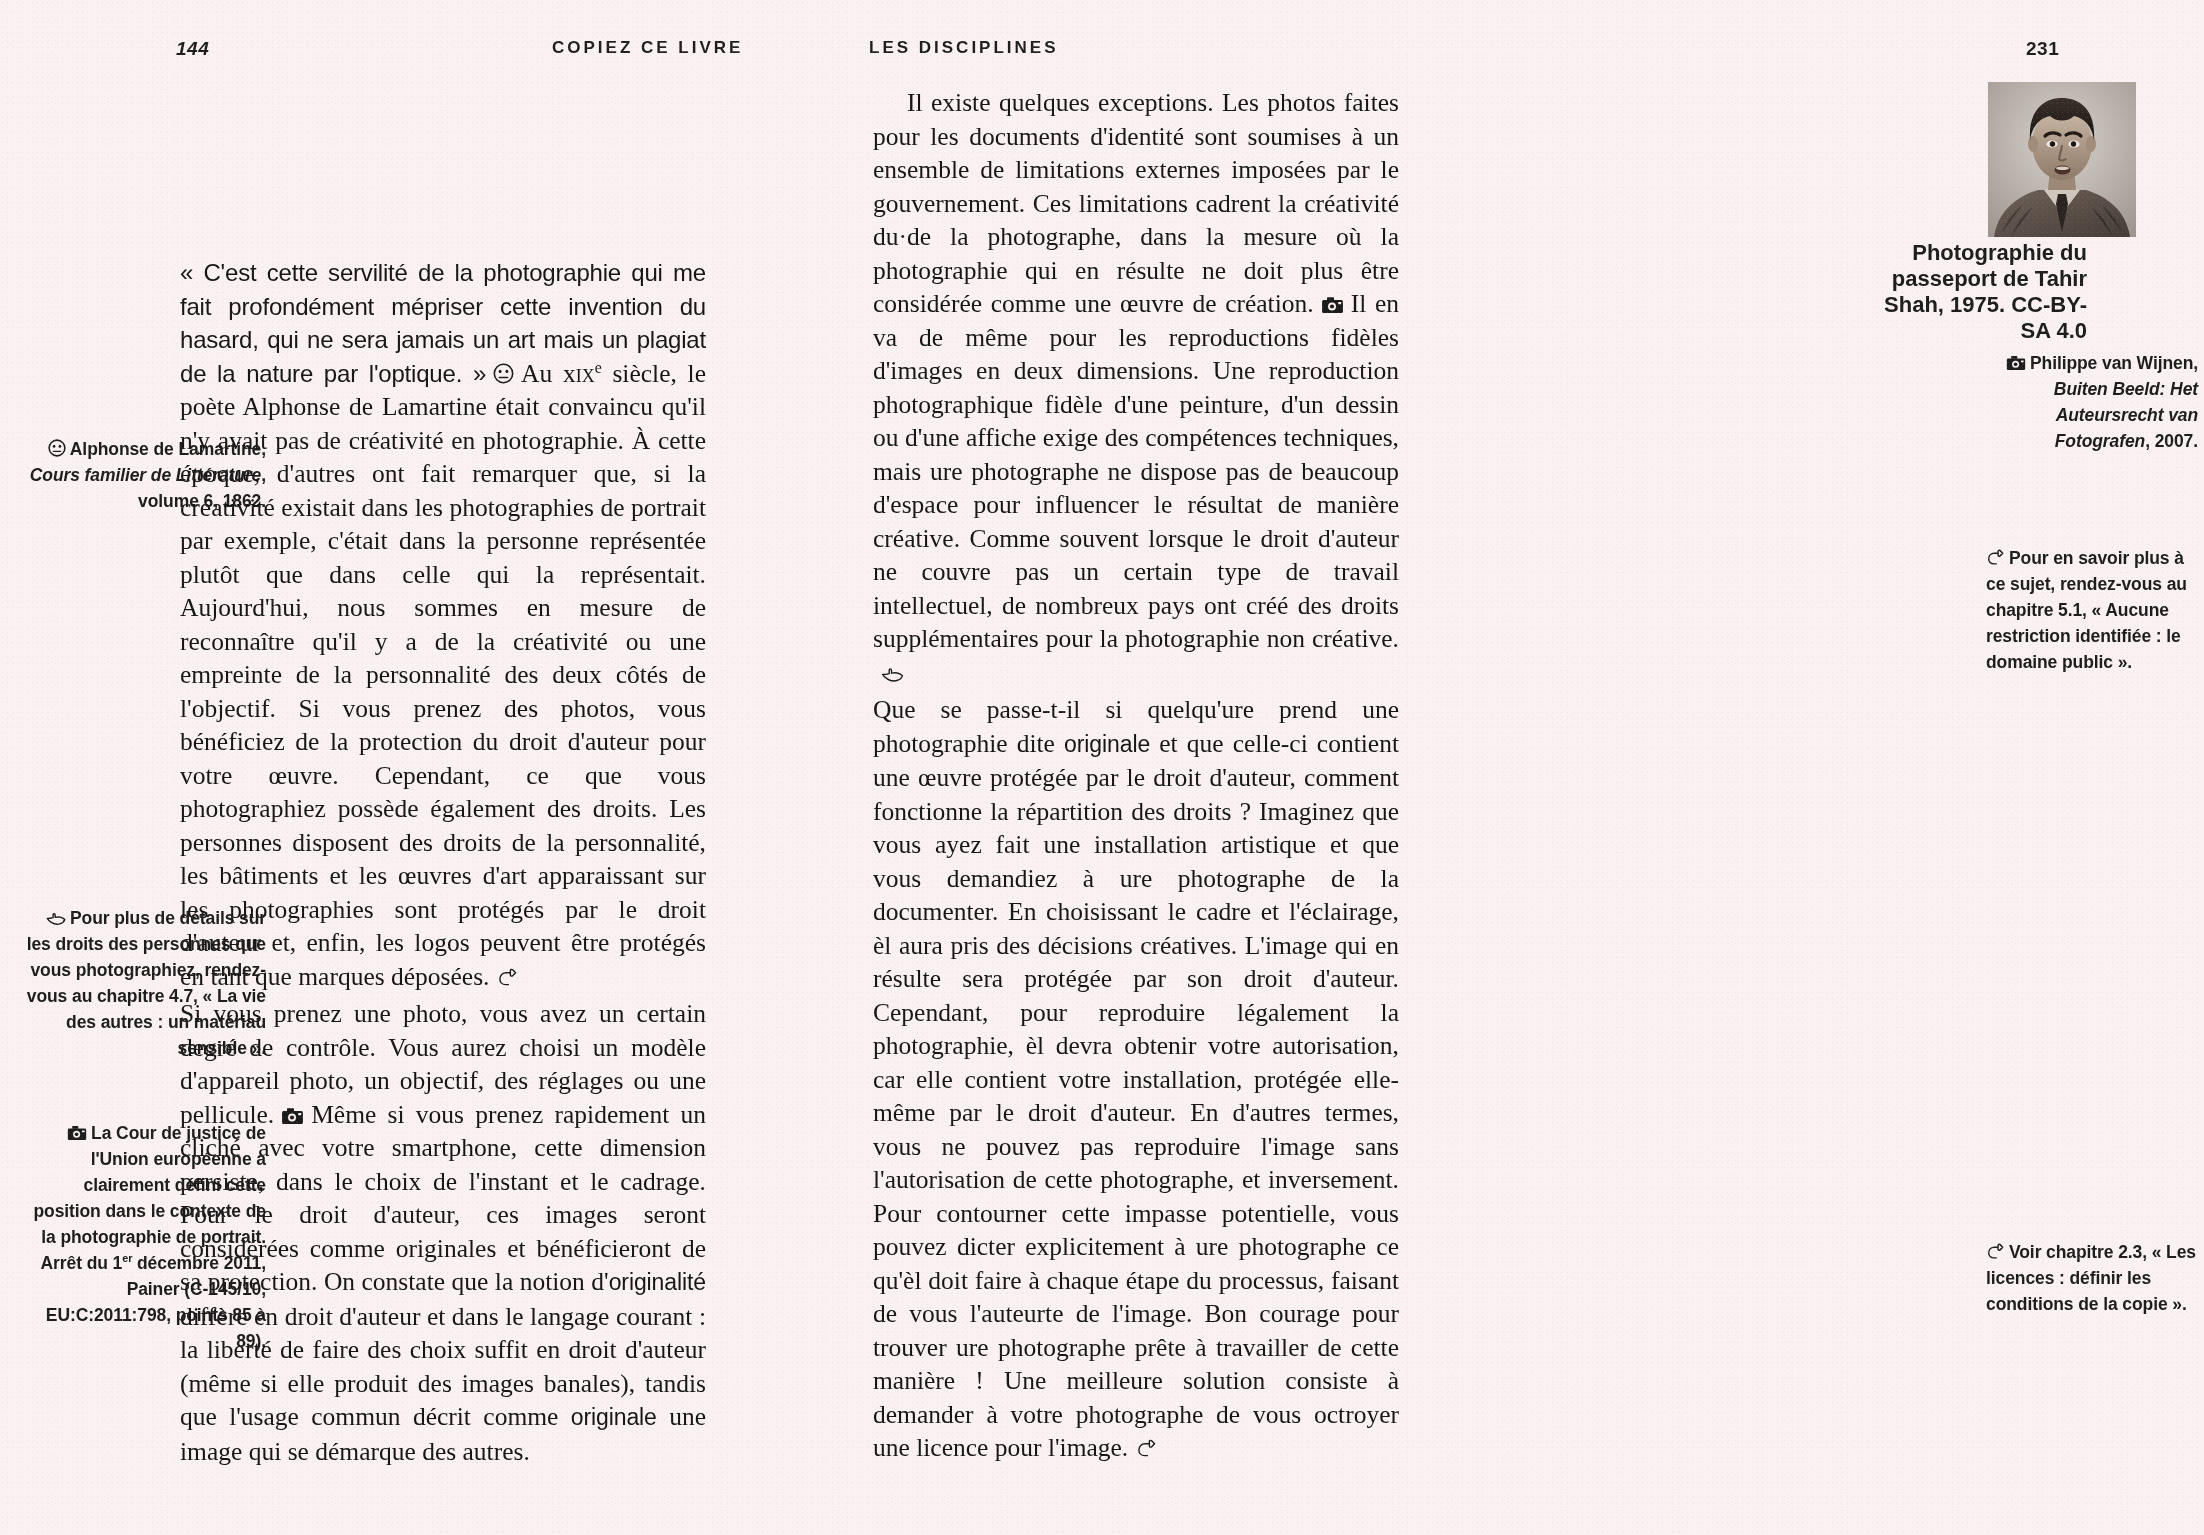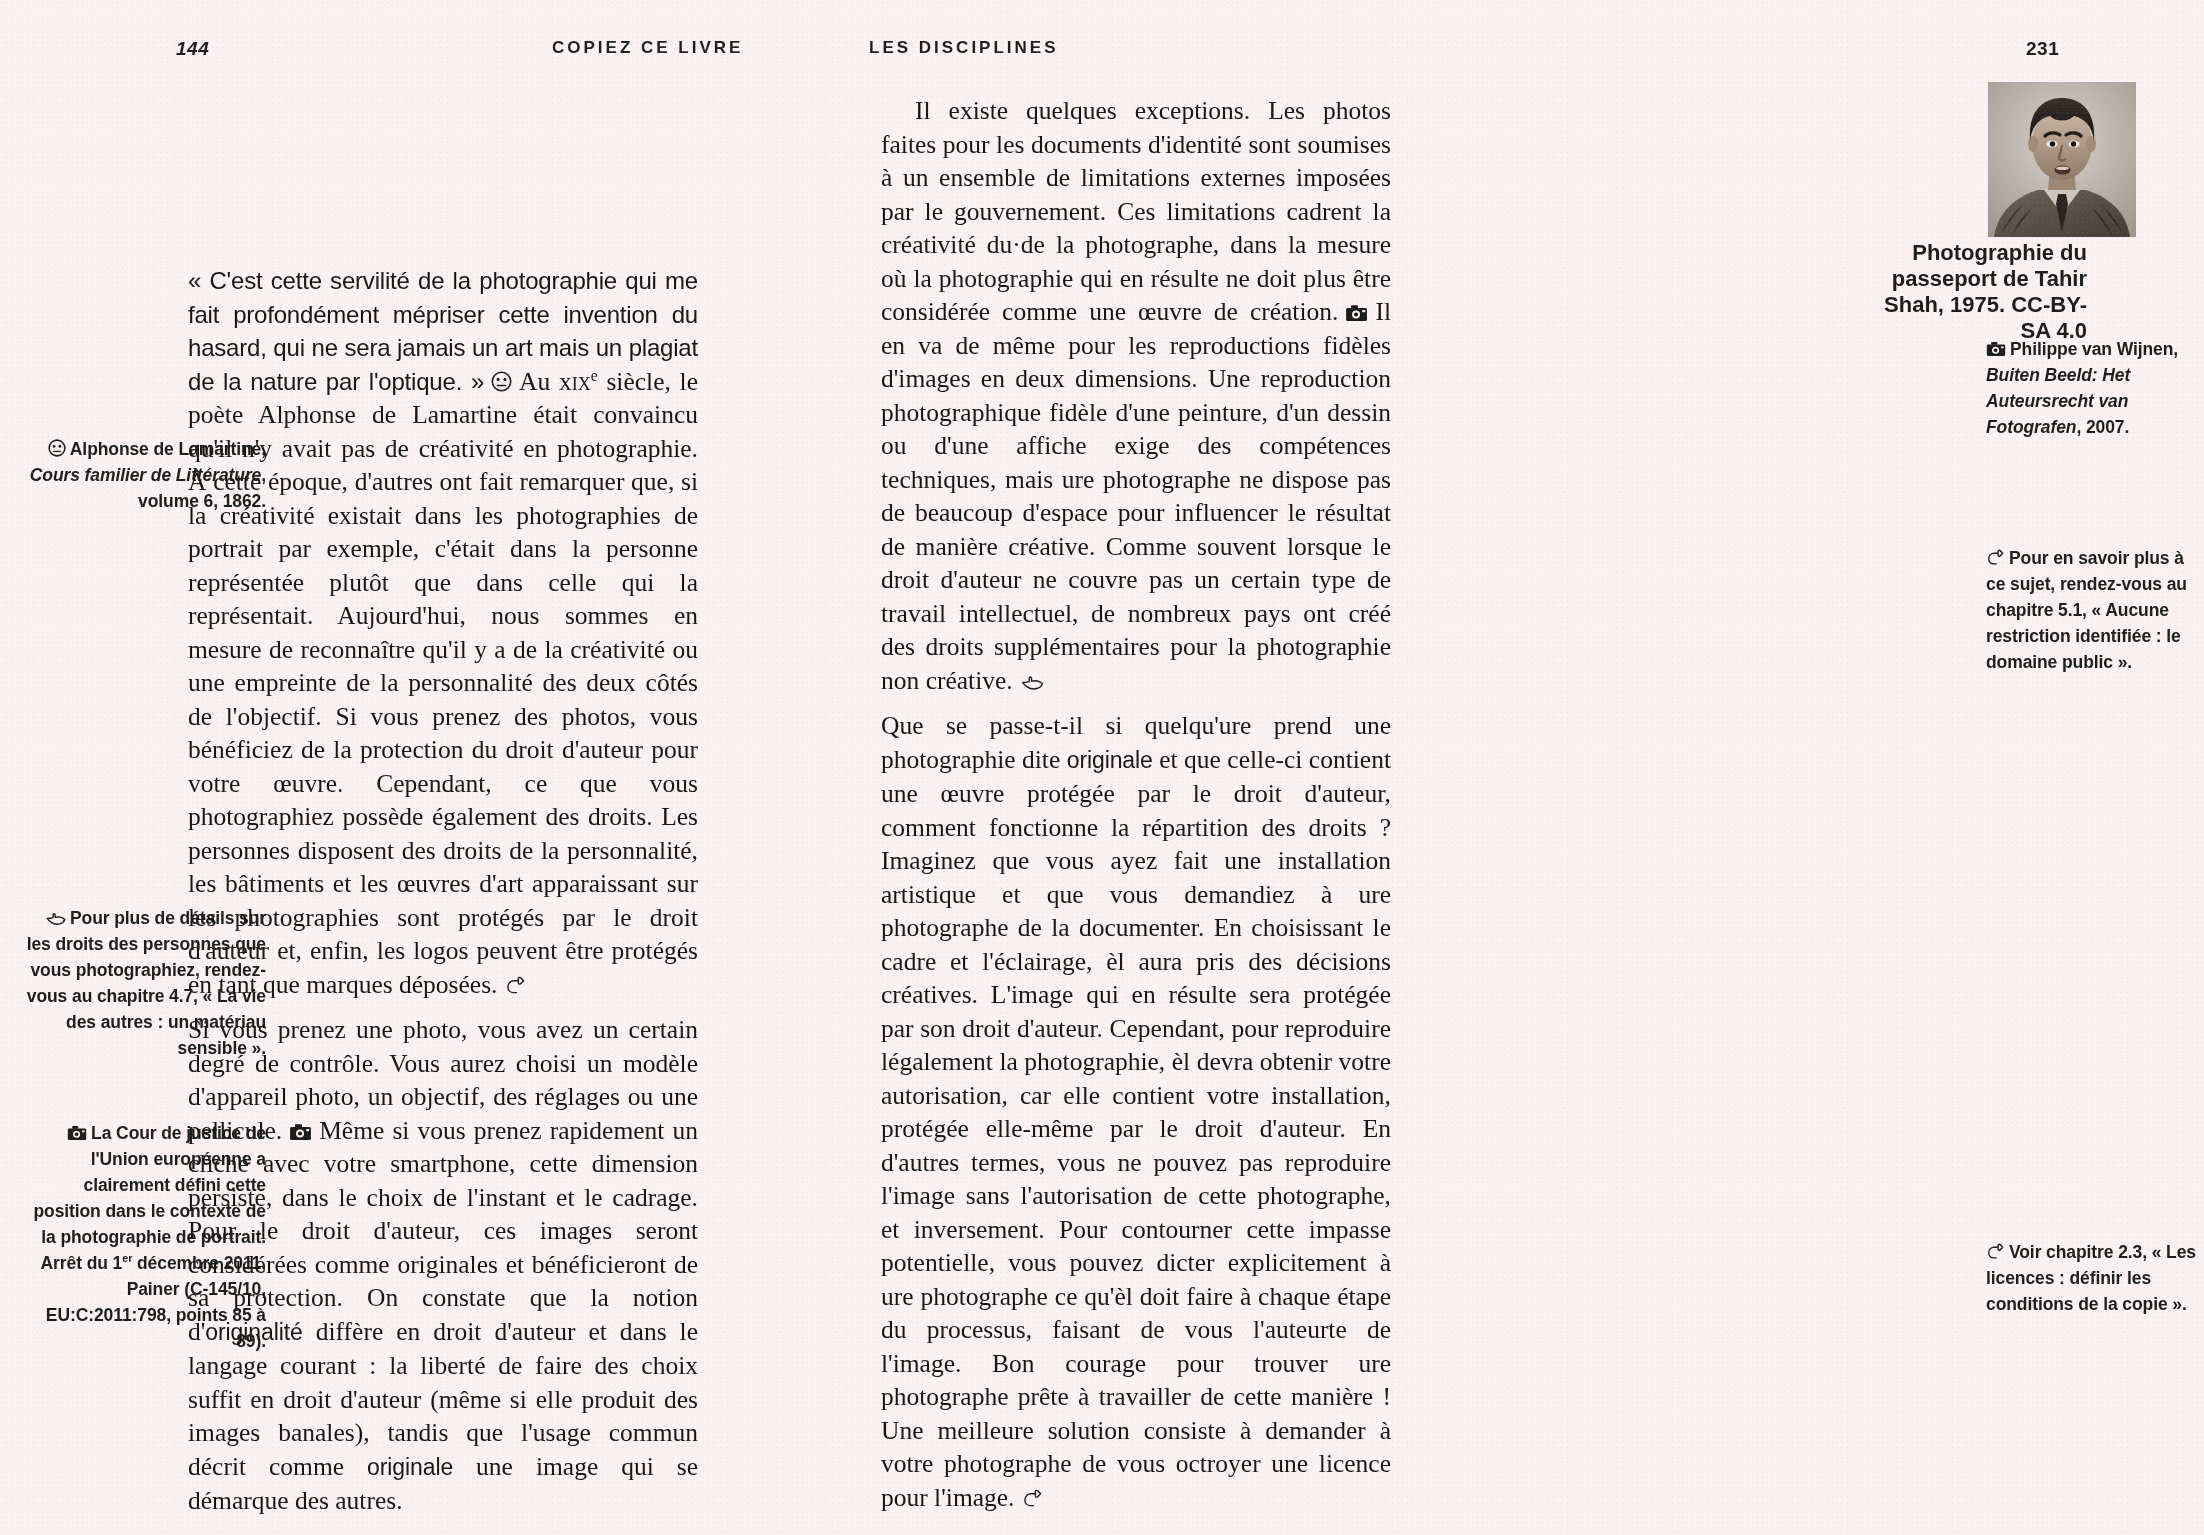--- a/index.html
+++ b/index.html
@@ -82,21 +82,21 @@
     font-size: 25.5px;
     line-height: 33.5px;
     text-align: justify;
     text-justify: inter-word;
     hyphens: manual;
     color: #161616;
   }
   #col-left  { left: 176px; top: 252px; }
   #col-right { left: 869px; top: 82px;  }
 
-  .col p { margin: 12px; }
+  .col p { margin: 4px; }
   .col p.indent { text-indent: 34px; }
 
   
   .quote-lead {
     font-family: "Liberation Sans Narrow", "Liberation Sans", sans-serif;
     font-size: 24px;
     letter-spacing: -0.2px;
     font-stretch: condensed;
   }
   .sans-inline {
@@ -330,21 +330,21 @@
         <path d="M14 150 C20 138 26 130 34 124"></path>
         <path d="M24 153 C30 140 36 132 44 126"></path>
         <path d="M104 126 C112 132 118 140 124 153"></path>
         <path d="M114 124 C122 130 128 138 134 150"></path>
       </g>
     </svg>
   </div>
 
   <div class="photo-caption">Photographie du passeport de Tahir Shah, 1975. CC-BY-SA 4.0</div>
 
-  <div class="note right" style="top:336px;">
+  <div class="note right" style="top:350px;text-align:right;">
     <span class="ico" style="margin-right:4px;">
       <svg width="20" height="16" viewBox="0 0 24 19" aria-hidden="true">
         <rect x="1" y="4.2" width="22" height="13.8" rx="1.6" fill="#1d1d1d"></rect>
         <rect x="6.2" y="1.2" width="7.4" height="3.2" rx="0.8" fill="#1d1d1d"></rect>
         <circle cx="11.5" cy="11.1" r="4.2" fill="#faf2f2"></circle>
         <circle cx="11.5" cy="11.1" r="2.2" fill="#1d1d1d"></circle>
         <rect x="18" y="6.4" width="3.2" height="2.2" rx="0.5" fill="#faf2f2"></rect>
       </svg>
     </span><span>Philippe van Wijnen, </span><em>Buiten Beeld: Het Auteursrecht van Fotografen</em><span>, 2007.</span>
   </div>

